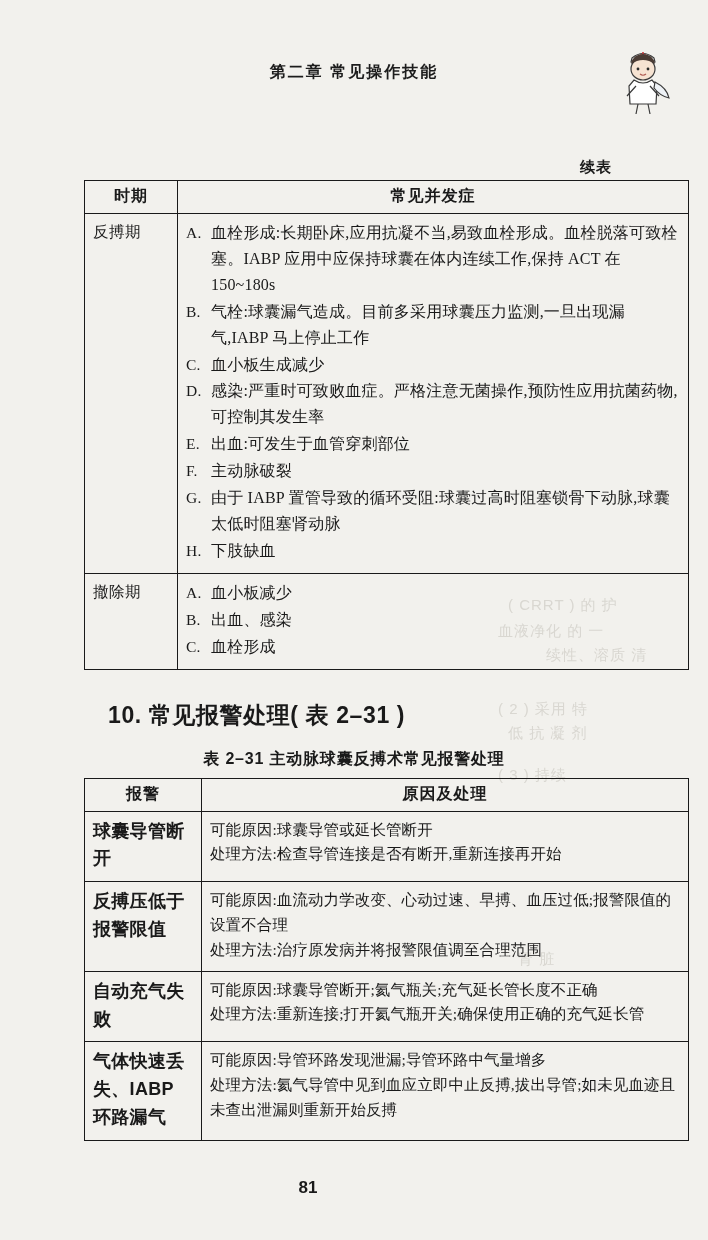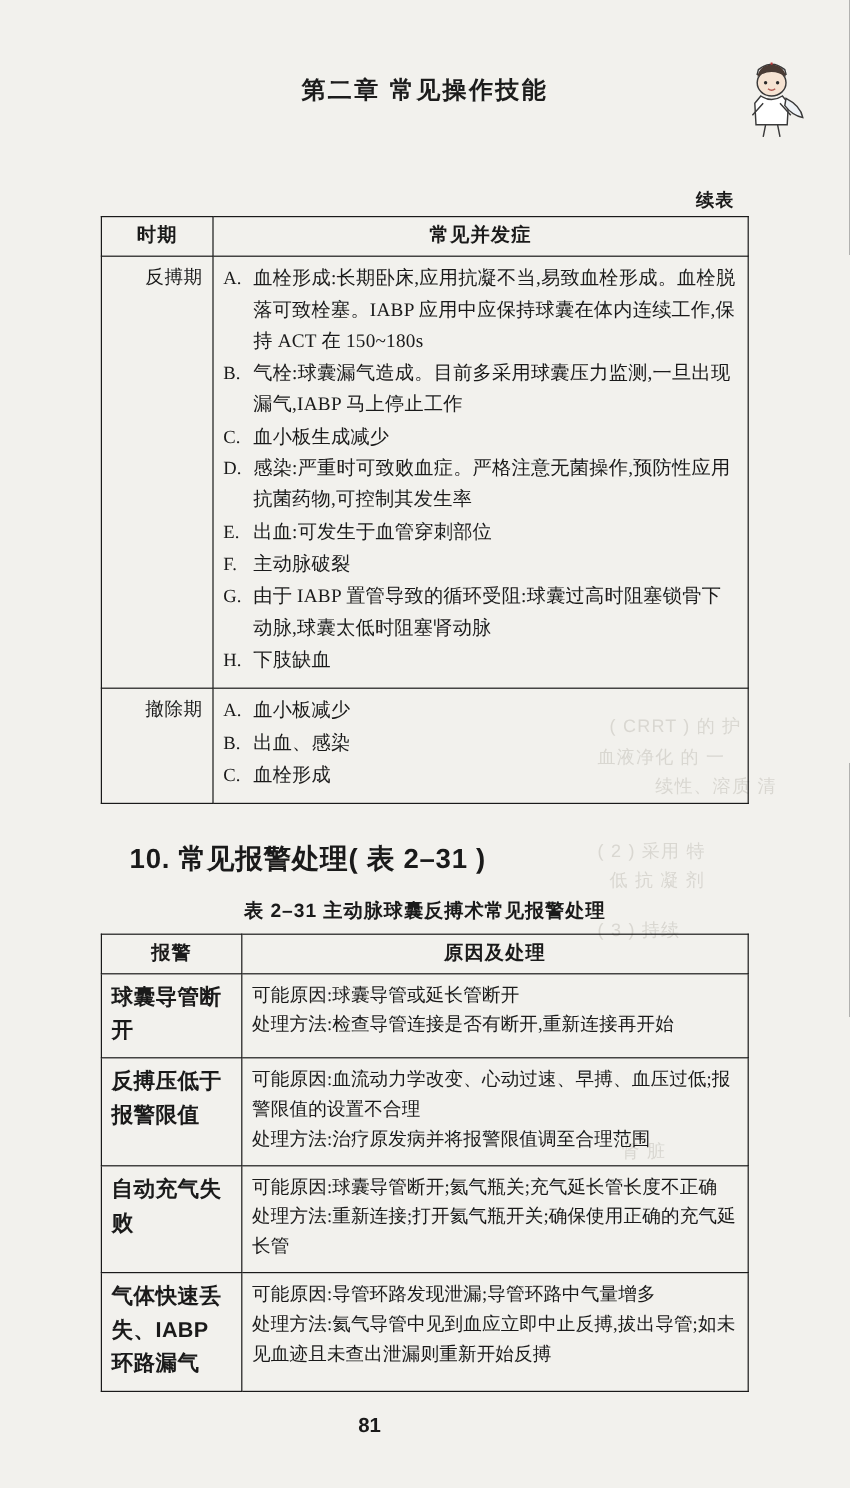--- a/index.html
+++ b/index.html
@@ -27,21 +27,21 @@
   }
   .header {
     position: absolute;
     top: 62px;
     left: 0;
     width: 708px;
     text-align: center;
   }
   .header-title {
     font-family: "Liberation Sans", sans-serif;
-    font-size: 20px;
+    font-size: 16px;
     font-weight: bold;
     letter-spacing: 2px;
     color: #1c1c1c;
   }
   .mascot {
     position: absolute;
     top: 42px;
     right: 36px;
     width: 58px;
     height: 74px;
@@ -56,39 +56,39 @@
     letter-spacing: 1px;
   }
   .content {
     position: absolute;
     top: 180px;
     left: 84px;
     width: 540px;
   }
   table.doc {
     border-collapse: collapse;
-    width: 540px;
+    width: 605px;
     table-layout: fixed;
   }
   table.doc td, table.doc th {
     border: 1px solid #1a1a1a;
     vertical-align: top;
     padding: 6px 8px 8px 8px;
   }
   table.doc thead th {
     text-align: center;
     font-weight: bold;
     font-family: "Liberation Sans", sans-serif;
     font-size: 16px;
     letter-spacing: 1px;
     padding: 5px 6px 6px 6px;
   }
   .col-phase { width: 80px; }
   .ph {
-    text-align: right;
+    text-align: left;
     font-family: "Liberation Sans", sans-serif;
     font-size: 15.5px;
     letter-spacing: 0.5px;
     line-height: 1.5;
     padding-top: 8px;
   }
   ol.items {
     margin: 0;
     padding: 0;
     list-style: none;

